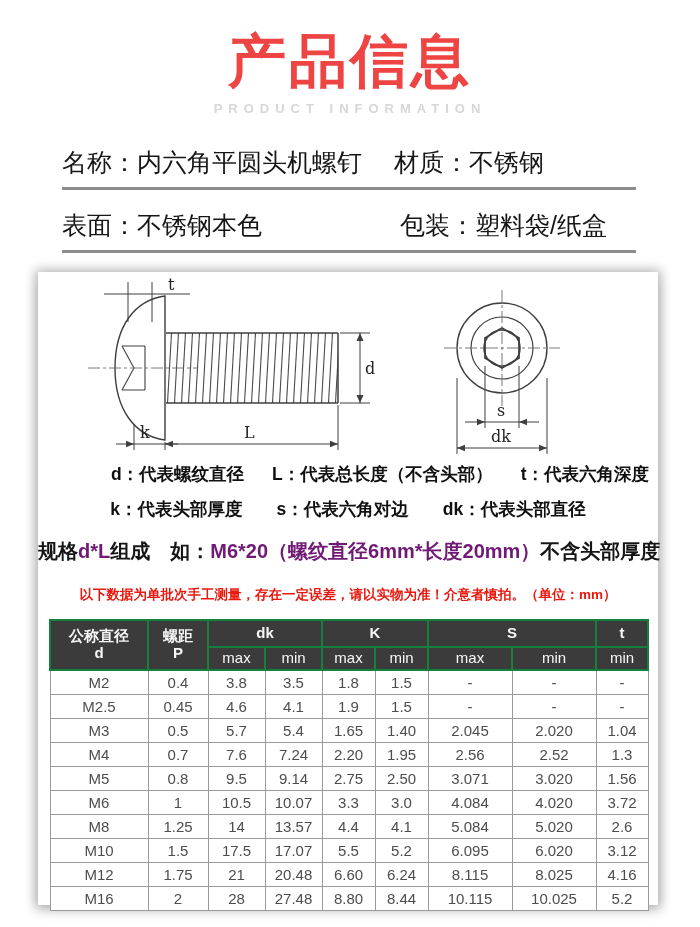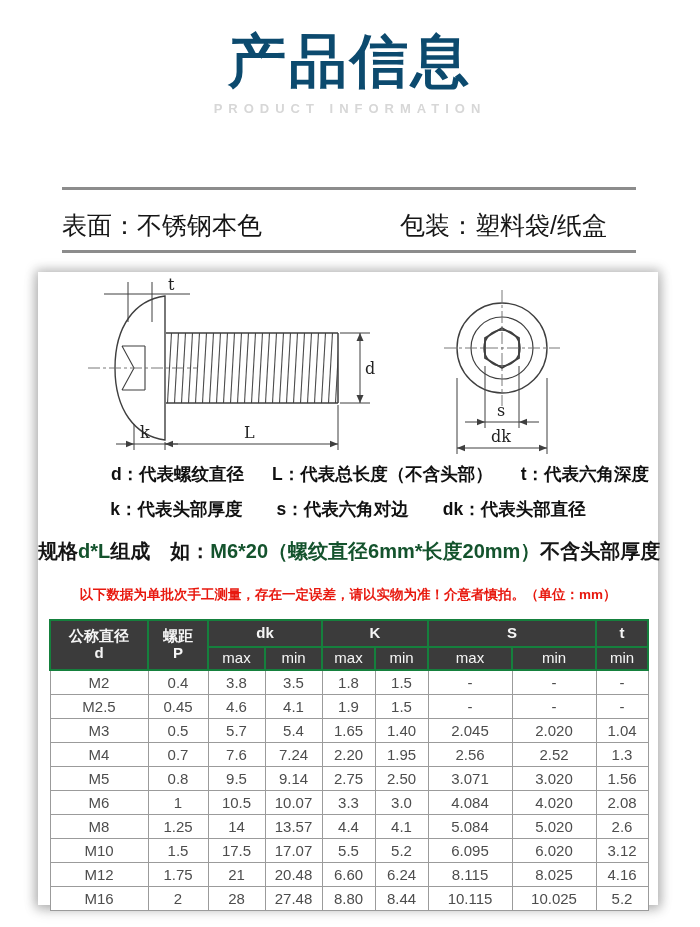--- a/index.html
+++ b/index.html
@@ -3,21 +3,21 @@
 <meta charset="utf-8">
 <style>
   html,body{margin:0;padding:0;background:#ffffff;}
   .page{
     position:relative;width:700px;height:927px;background:#ffffff;
     font-family:"Liberation Sans",sans-serif;overflow:hidden;color:#151515;
   }
   
   .title{
     position:absolute;top:28px;left:0;width:100%;text-align:center;
-    font-size:58px;font-weight:900;color:#0c4a6e;letter-spacing:3px;line-height:1.15;
+    font-size:58px;font-weight:900;color:#ef4444;letter-spacing:3px;line-height:1.15;
   }
   .subtitle{
     position:absolute;top:101px;left:0;width:100%;text-align:center;
     font-size:13px;font-weight:700;color:#d7d7d7;letter-spacing:6px;
   }
   
   .info-row{position:absolute;left:62px;width:576px;font-size:25px;color:#161616;white-space:nowrap;}
   .info-row .pair2{position:absolute;left:338px;top:0;}
   .row1{top:146px;}
   .row2{top:209px;}
@@ -35,21 +35,21 @@
   .legend{
     position:absolute;left:0;width:100%;display:flex;justify-content:center;
     font-weight:700;font-size:17.5px;color:#101010;white-space:nowrap;
   }
   .l1{top:190px;gap:28px;padding-left:32px;}
   .l2{top:225px;gap:34px;}
   .spec{
     position:absolute;top:266px;left:0;width:100%;text-align:center;
     font-weight:700;font-size:20px;color:#151515;white-space:nowrap;
   }
-  .red{color:#14532d;}
+  .red{color:#701a75;}
   .notice{
     position:absolute;top:314px;left:0;width:100%;text-align:center;
     font-weight:700;font-size:13.5px;color:#e8190f;white-space:nowrap;
   }
   
   .spec-table{
     position:absolute;top:347px;left:11px;width:598px;
     border-collapse:collapse;table-layout:fixed;
     font-size:15px;color:#4d4d4d;text-align:center;
   }
@@ -65,20 +65,24 @@
   }
 </style>
 </head>
 <body>
 
 <div class="page">
 
   <div class="title">产品信息</div>
   <div class="subtitle">PRODUCT INFORMATION</div>
 
+  <div class="info-row row1">
+    <span>名称：内六角平圆头机螺钉</span>
+    <span class="pair2">材质：不锈钢</span>
+  </div>
   <div class="divider d1"></div>
 
   <div class="info-row row2">
     <span>表面：不锈钢本色</span>
     <span class="pair2">包装：塑料袋/纸盒</span>
   </div>
   <div class="divider d2"></div>
 
   <div class="card">
 
@@ -258,21 +262,21 @@
 
           <tr>
             <td>M6</td>
             <td>1</td>
             <td>10.5</td>
             <td>10.07</td>
             <td>3.3</td>
             <td>3.0</td>
             <td>4.084</td>
             <td>4.020</td>
-            <td>2.08</td>
+            <td>3.72</td>
           </tr>
 
           <tr>
             <td>M8</td>
             <td>1.25</td>
             <td>14</td>
             <td>13.57</td>
             <td>4.4</td>
             <td>4.1</td>
             <td>5.084</td>

